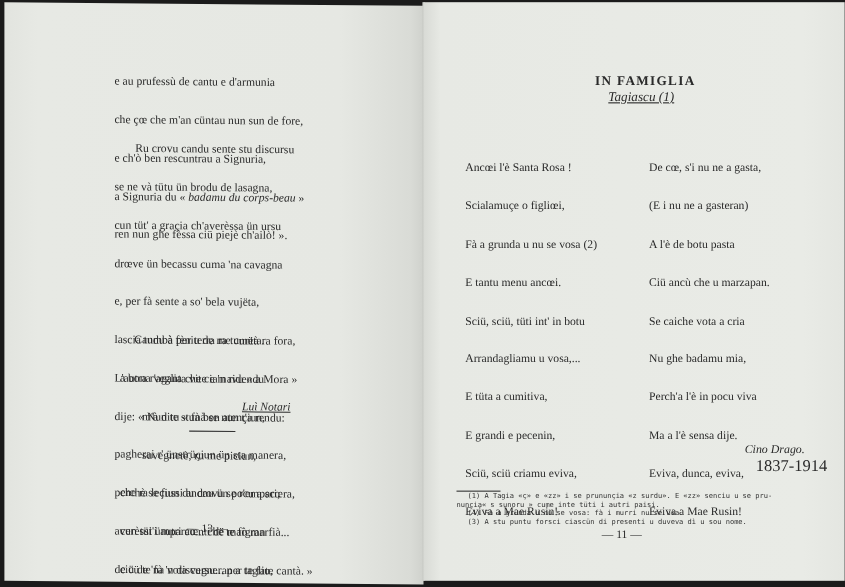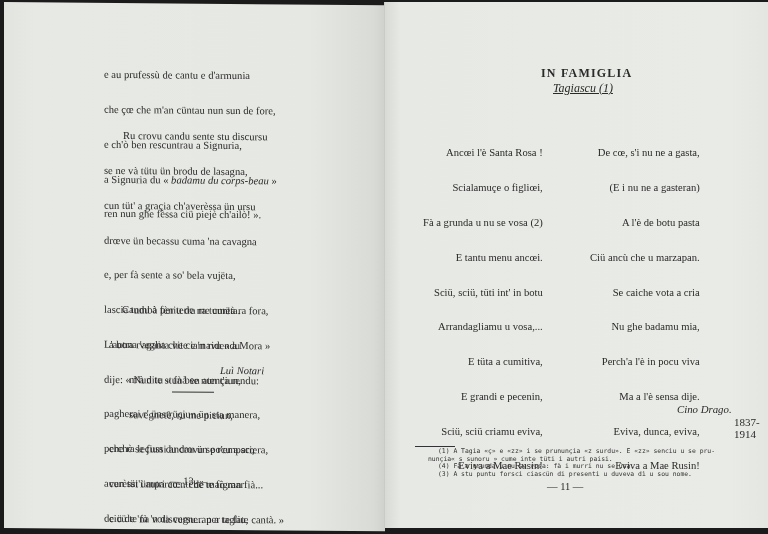--- a/index.html
+++ b/index.html
@@ -20,34 +20,34 @@
     left:381px; width:383px;
     background:linear-gradient(to right,#d8dad5 0%,#e7e9e4 4%,#e9ebe6 90%,#e4e6e1 100%);
   }
   .gutter { position:absolute; left:380px; top:0; width:2px; height:526px; background:#c9cbc6; }
 
   .verse { font-size:10.6px; line-height:11.6px; white-space:pre; }
   .line { display:block; }
 
   
   .lp-block { position:absolute; }
-  .lp-sig { position:absolute; left:216px; top:361px; font-size:10.5px; font-style:italic; }
+  .lp-sig { position:absolute; left:216px; top:361px; font-size:10.5px; font-style:italic;text-decoration:underline; }
   .lp-rule { position:absolute; left:168px; top:388px; width:42px; height:1px; background:#333; }
   .lp-num { position:absolute; left:166px; top:472px; font-size:10.5px; }
 
   
   .rp-title { position:absolute; left:156px; top:64px; font-size:12px; letter-spacing:1.2px; font-weight:bold; }
   .rp-subtitle { position:absolute; left:168px; top:79px; font-size:12px; font-style:italic;text-decoration:underline; }
   .rp-col { position:absolute; }
-  .stanza { margin-bottom:6px;text-align:right; }
+  .stanza { margin-bottom:6px; }
   .rp-sig { position:absolute; left:292px; top:401px; font-size:10.8px; font-style:italic;font-family:Liberation Serif, serif; }
-  .rp-years { position:absolute; left:302px; top:414px; font-size:11px;margin-left:47px; }
+  .rp-years { position:absolute; left:302px; top:414px; font-size:15px; }
   .rp-rule { position:absolute; left:30px; top:444px; width:40px; height:1px; background:#333; }
   .notes { position:absolute; left:30px; top:446px; width:320px; font-family:"DejaVu Sans Mono","Liberation Mono",monospace; font-size:6.4px; line-height:7.6px; color:#333; }
-  .notes .n { display:block;margin-left:13px; }
+  .notes .n { display:block; }
   .notes .ind { padding-left:10px; }
   .rp-num { position:absolute; left:162px; top:479px; font-size:10.5px; }
   .italic { font-style:italic; }
 </style>
 </head>
 <body>
 
 <div class="spread">
   <div class="page page-left">
     <div class="lp-block verse" style="left:100px; top:43px;">

